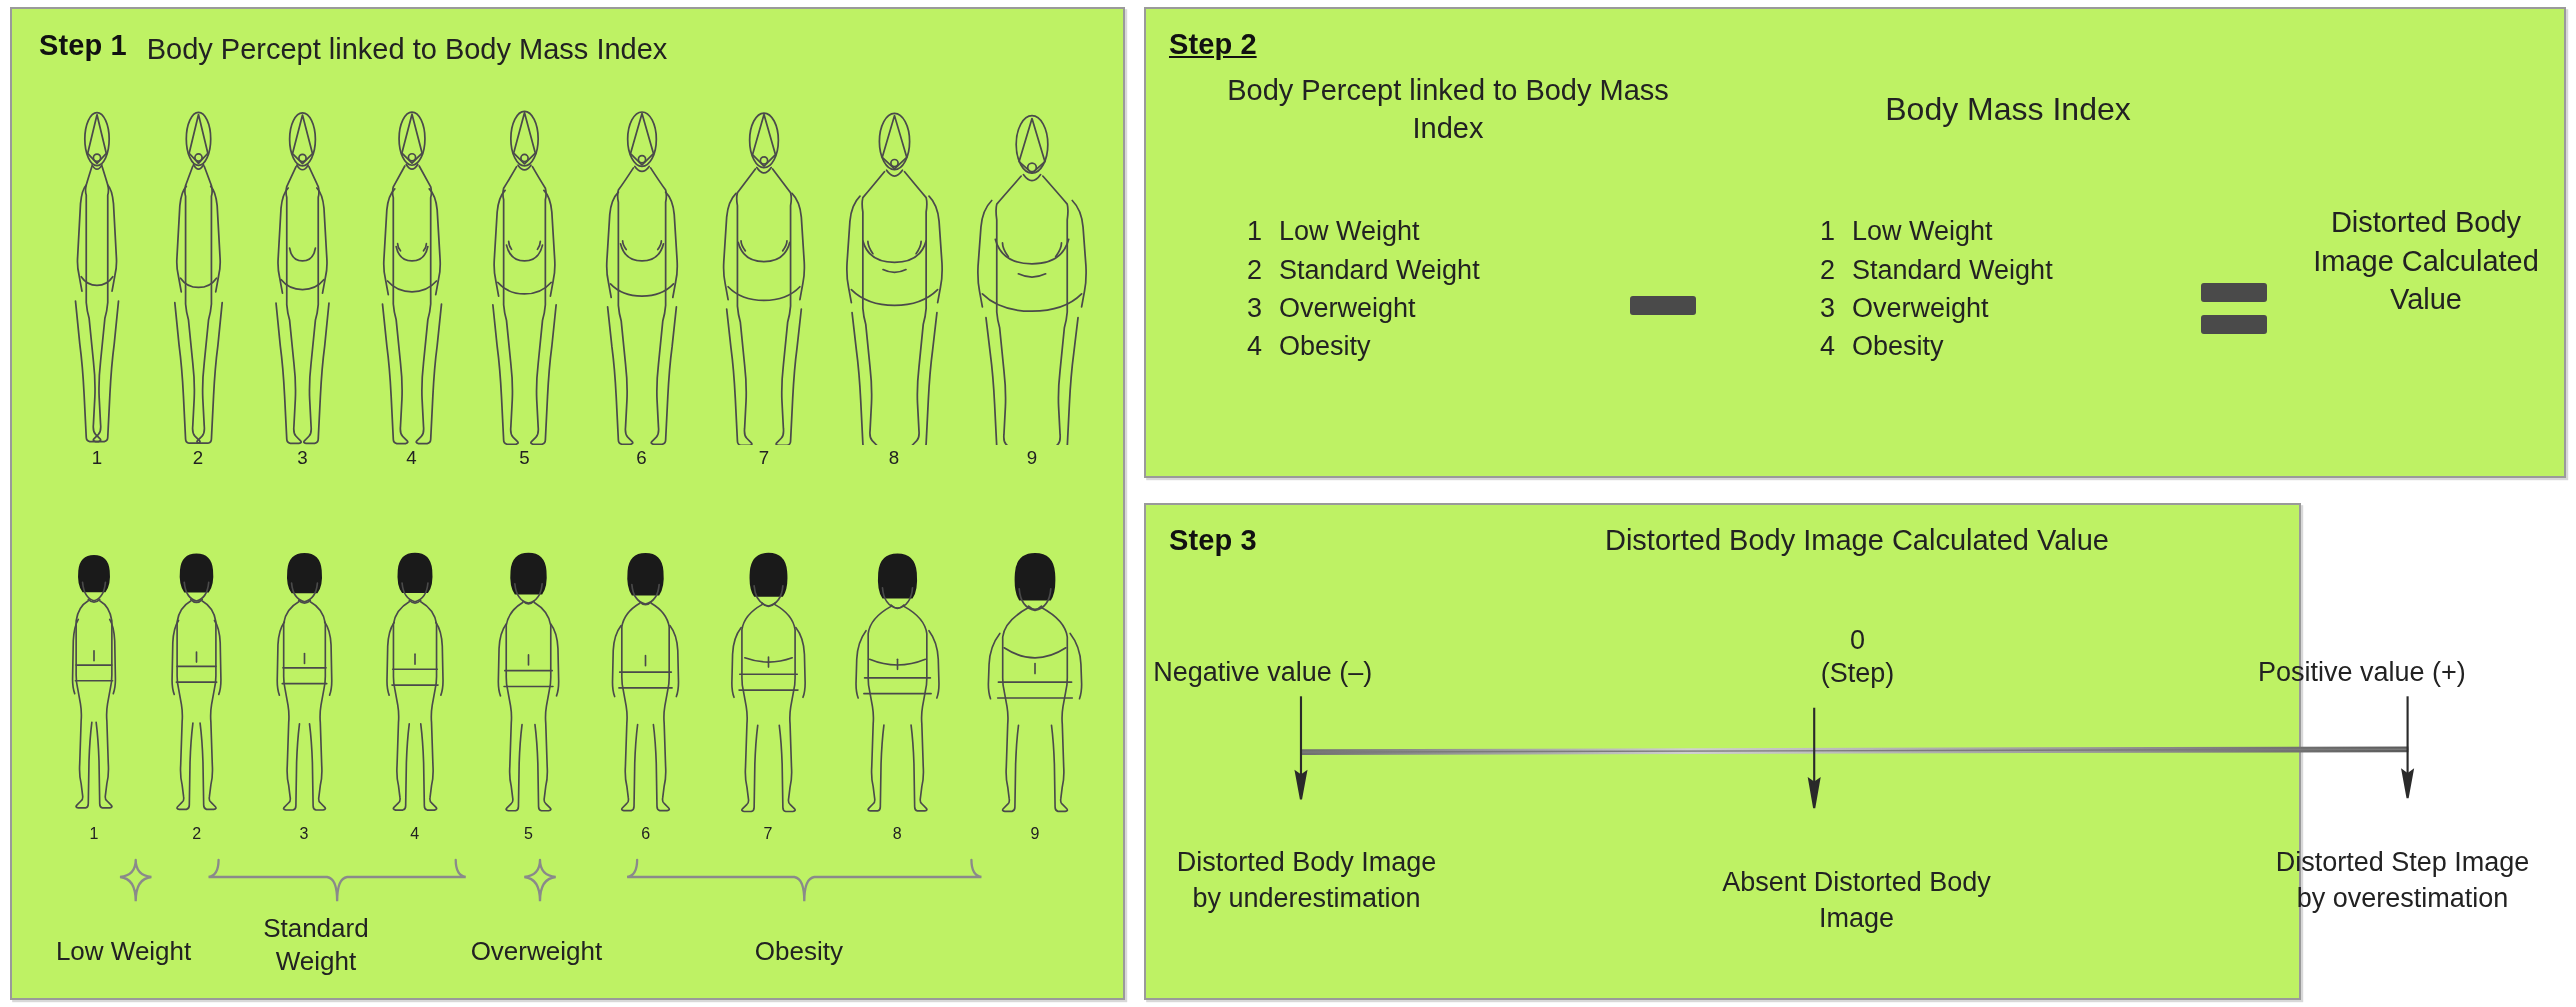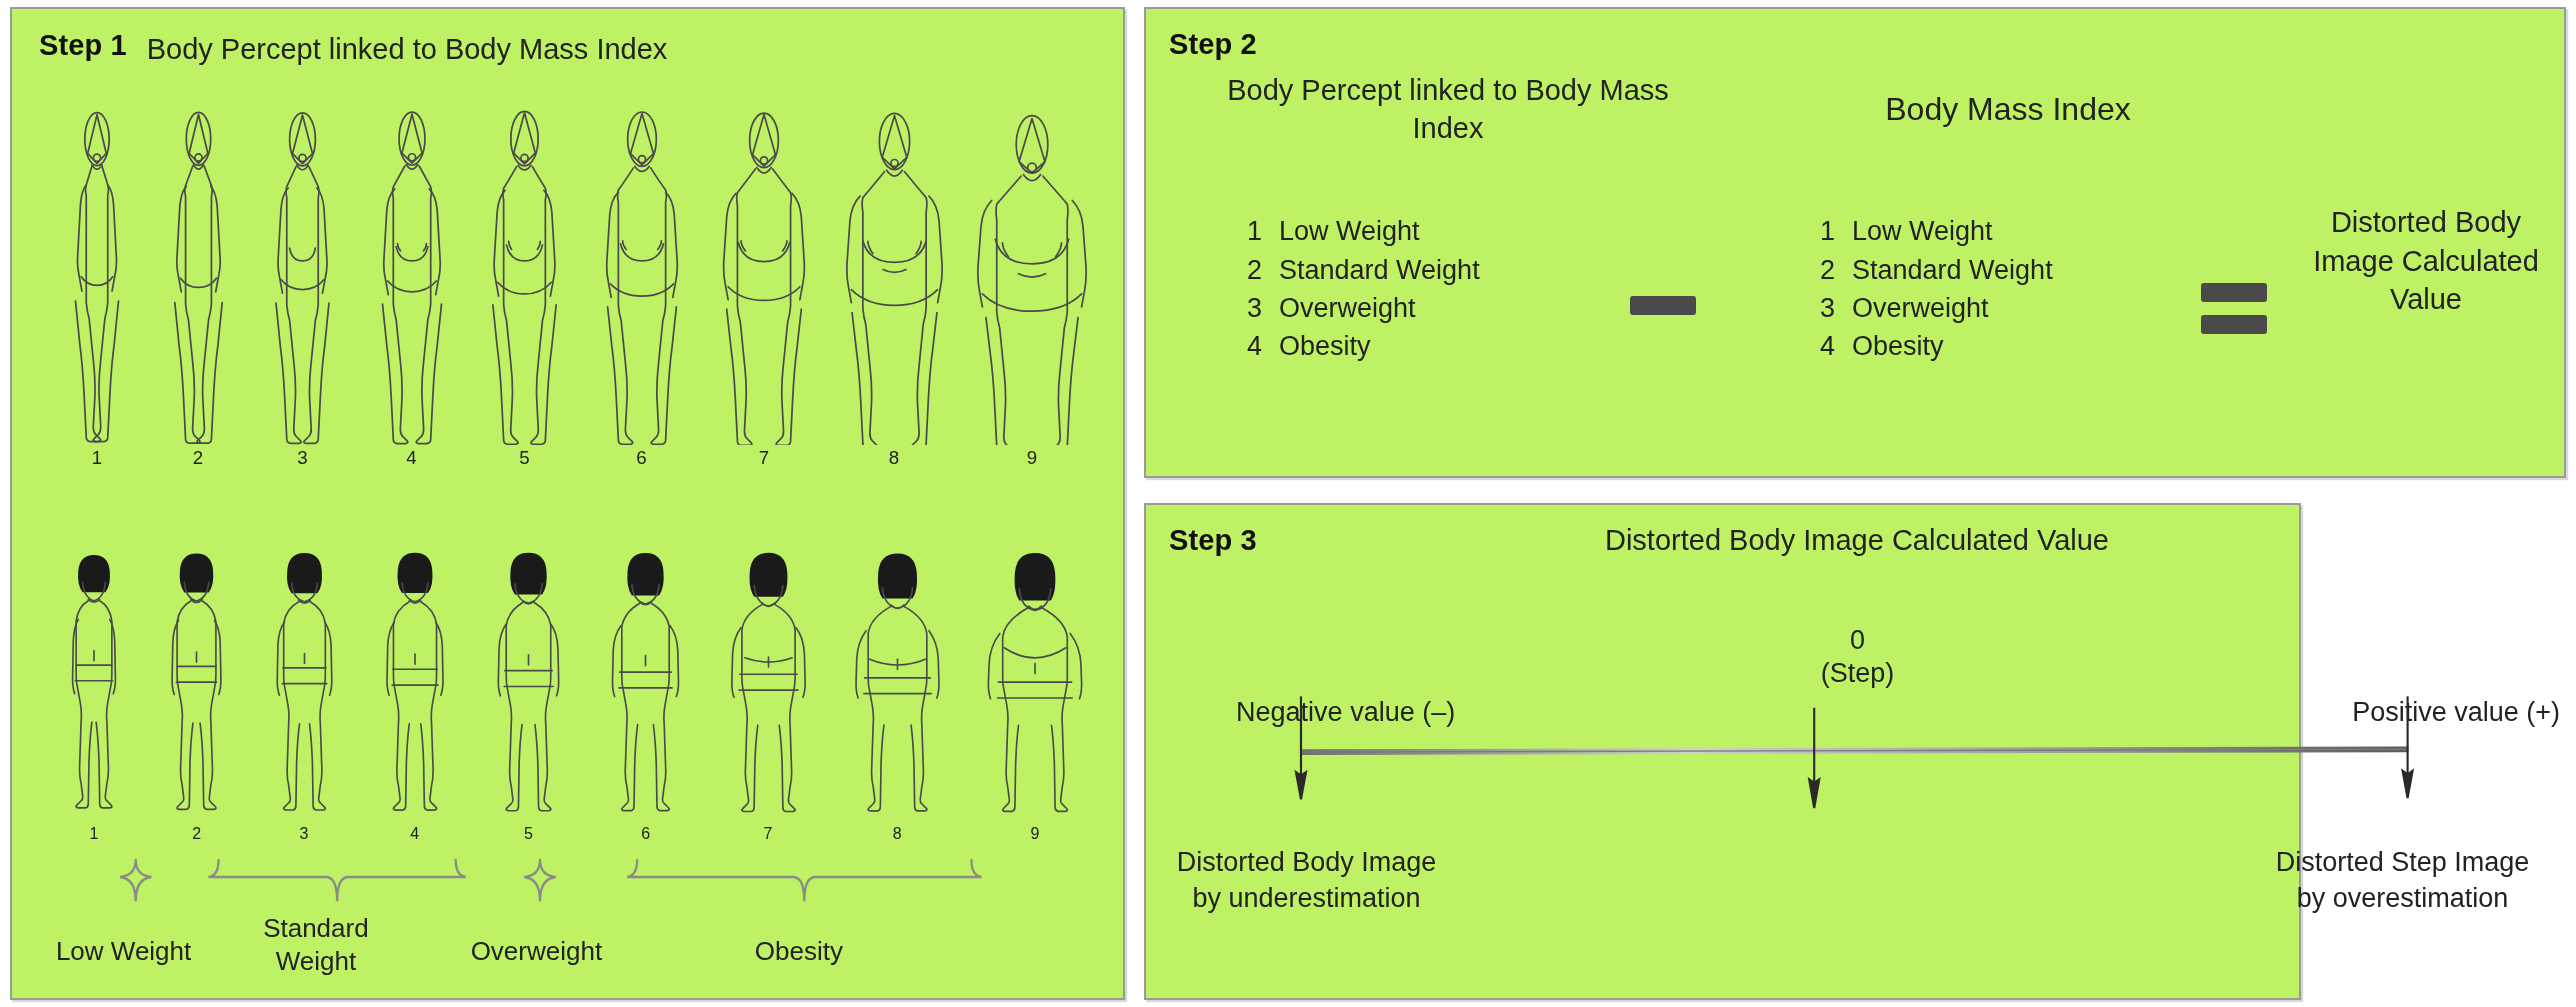--- a/index.html
+++ b/index.html
@@ -34,21 +34,21 @@
   #panel-step3 { left: 1144px; top: 503px; width: 1157px; height: 497px; }
 
   .step-label {
     position: absolute;
     font-weight: bold;
     font-size: 29px;
     color: #111111;
     letter-spacing: 0.1px;
   }
   #step1-label { left: 27px;  top: 20px; }
-  #step2-label { left: 23px;  top: 18.7px; }
+  #step2-label { left: 23px;  top: 18.7px; text-decoration: underline; }
   #step3-label { left: 23px;  top: 18.7px; }
 
   .panel-heading {
     position: absolute;
     font-size: 29px;
     color: #222222;
     text-align: center;
     line-height: 1.28;
   }
   #step1-heading { left: 122px; top: 21.6px; width: 546px; }
@@ -165,21 +165,21 @@
     left: 438px; top: 17px; width: 546px;
     font-size: 29px; color: #222; text-align: center; line-height: 1.28;
   }
   #step3-zero {
     position: absolute;
     left: 582px; top: 119px; width: 259px;
     font-size: 27px; color: #222; text-align: center; line-height: 1.24;
   }
   .pole-label {
     position: absolute;
-    font-size: 27px; color: #222; text-align: right; line-height: 1.24; margin-top: 40px;
+    font-size: 27px; color: #222; text-align: left; line-height: 1.24;
   }
   #pole-neg { left: 7.2px;   top: 151px; width: 302px; }
   #pole-pos { left: 1112px; top: 151px; width: 302px; }
 
   #axis-layer {
     position: absolute;
     left: 0; top: 187px;
     width: 1418px; height: 136px;
   }
   #axis-layer svg { display: block; }
@@ -653,17 +653,18 @@
           <path d="M930 162 L923 122 L930 127 L937 122 Z"></path>
         </g>
         <g stroke="#2a2a2a" stroke-width="3" fill="#2a2a2a">
           <line x1="1759" y1="6" x2="1759" y2="116"></line>
           <path d="M1759 148 L1752 110 L1759 115 L1766 110 Z"></path>
         </g>
       </svg>
     </div>
 
     <div class="outcome-label" id="outcome-neg">Distorted Body Image by underestimation</div>
+    <div class="outcome-label" id="outcome-zero">Absent Distorted Body Image</div>
     <div class="outcome-label" id="outcome-pos">Distorted Step Image by overestimation</div>
   </div>
 
 </div>
 
 
 </body></html>

